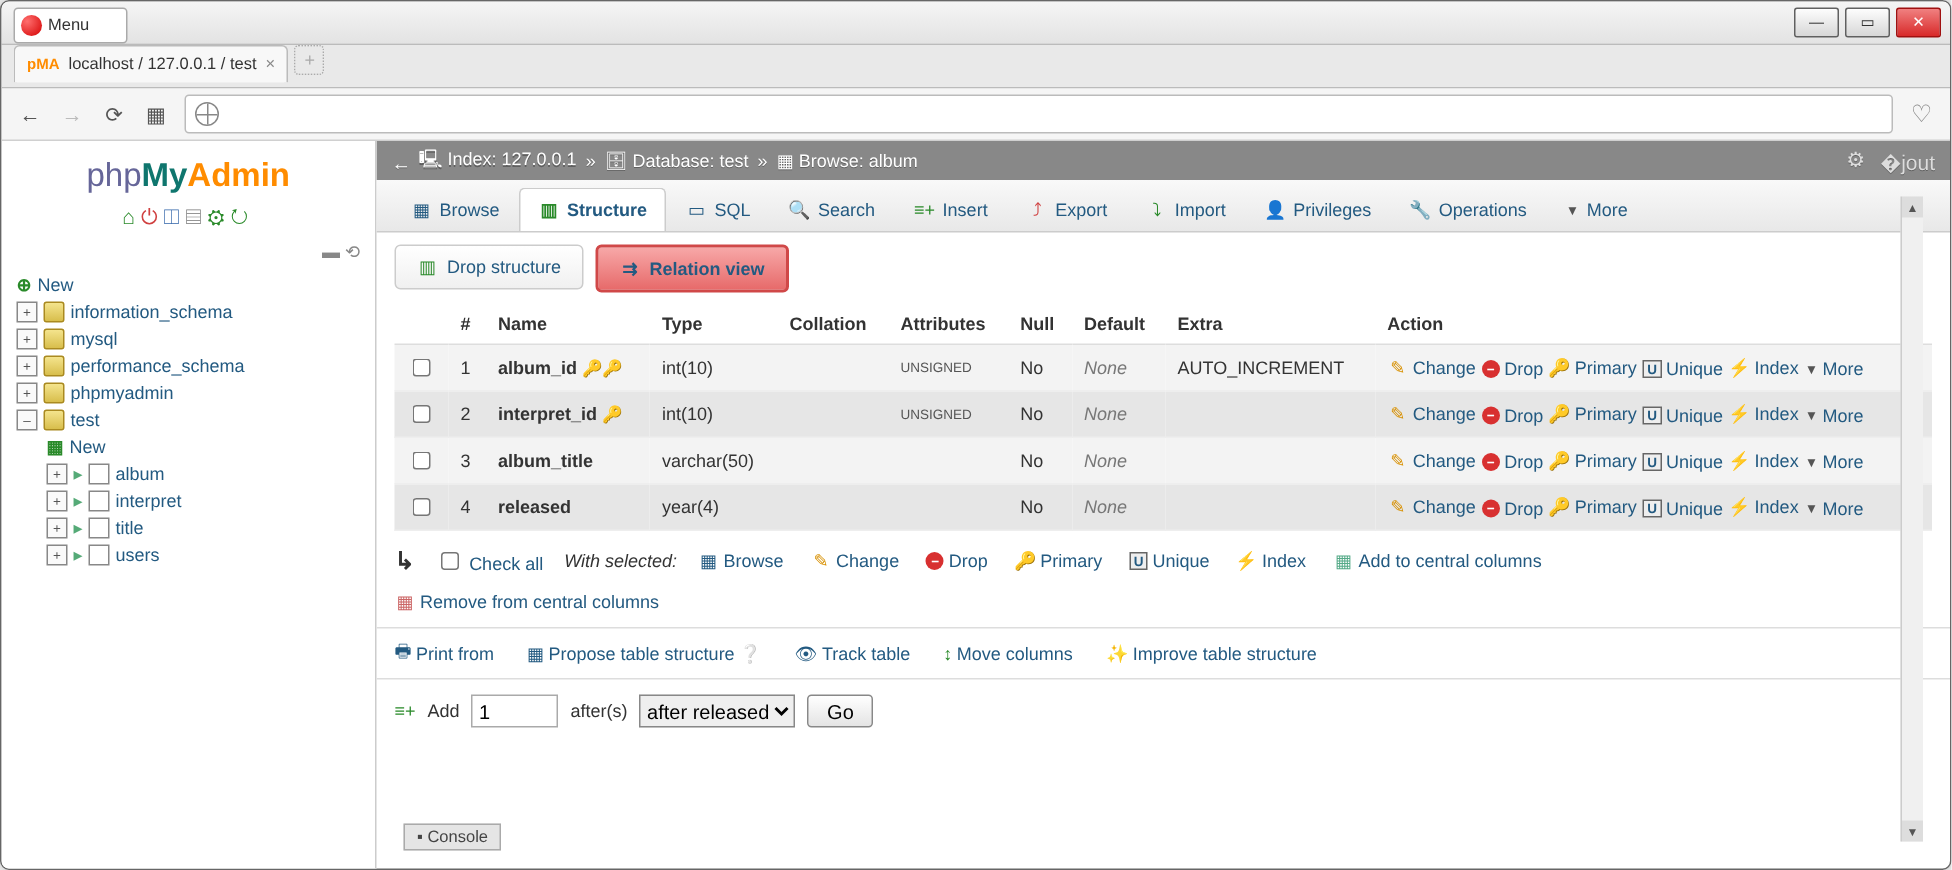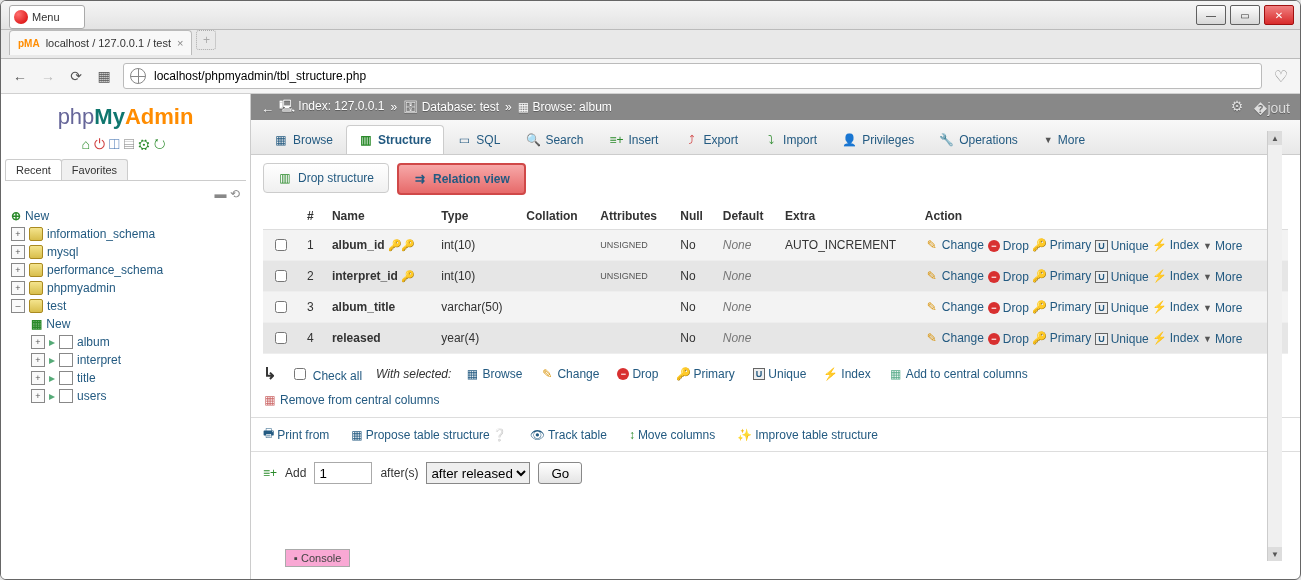--- a/index.html
+++ b/index.html
@@ -68,21 +68,21 @@
 .ic-idx{color:#c88c00}
 .more-caret{color:#555;font-size:9px}
 .batch-row{padding:10px 12px;display:flex;align-items:center;gap:14px;flex-wrap:wrap;color:#235a81}
 .batch-row .arrow{font-size:16px;color:#333;font-weight:bold}
 .batch-row label{color:#333;font-style:italic}
 .links-row{padding:6px 12px;display:flex;gap:18px;color:#235a81;border-top:1px solid #ddd;border-bottom:1px solid #ddd}
 .add-row{padding:10px 12px;display:flex;align-items:center;gap:8px;color:#333}
 .add-row input[type=text]{width:48px;height:20px;border:1px solid #aaa;padding:0 4px}
 .add-row select{height:22px;border:1px solid #888}
 .go-btn{height:22px;padding:0 12px;border:1px solid #888;border-radius:3px;background:linear-gradient(#fff,#e4e4e4);cursor:pointer}
-.console{position:absolute;left:284px;bottom:12px;background:#f9a8d4;border:1px solid #aaa;padding:2px 8px;font-size:11px;color:#444}
+.console{position:absolute;left:268px;bottom:12px;background:#e5e5e5;border:1px solid #aaa;padding:2px 8px;font-size:11px;color:#444}
 .chk{width:12px;height:12px}
 .key-mini{font-size:11px;color:#b89b00}
 .scrollbar{position:absolute;top:130px;right:18px;bottom:18px;width:14px;background:#f0f0f0;border-left:1px solid #ccc}
 .sb-btn{width:14px;height:14px;background:#ddd;display:flex;align-items:center;justify-content:center;font-size:8px;color:#555}
 .sb-track{position:absolute;top:14px;bottom:14px;left:0;right:0}
 </style>
 </head>
 <body>
 
 <div class="window">
@@ -108,37 +108,32 @@
     <div class="newtab">+</div>
   </div>
 
   <div class="navbar">
     <div class="nv-icon">←</div>
     <div class="nv-icon" style="color:#bbb">→</div>
     <div class="nv-icon">⟳</div>
     <div class="nv-icon">▦</div>
     <div class="url">
       <span class="globe"></span>
-      <input type="text" value="localhost/phpmyadmin/tbl_structure.php" style="">
     </div>
     <div class="nv-icon heart">♡</div>
   </div>
 
   <div class="content">
 
     <div class="sidebar">
       <div class="logo">
         <span class="php">php</span><span class="my">My</span><span class="admin">Admin</span>
       </div>
       <div class="mini-icons">
         <span style="color:#2a8a2a">⌂</span><span style="color:#d04040">⏻</span><span style="color:#3366aa">◫</span><span style="color:#777">▤</span><span style="color:#2a8a2a">⚙</span><span style="color:#2a8a2a">↻</span>
-      </div>
-      <div class="side-tabs">
-        <div class="side-tab active">Recent</div>
-        <div class="side-tab">Favorites</div>
       </div>
       <div class="side-tools">▬ ⟲</div>
       <div class="tree">
         <div class="tree-item">
             <span class="new-icon">⊕</span>
             <span>New</span>
           </div>
         <div class="tree-item">
             <span class="tgl">+</span>
             <span class="db-icon"></span>

